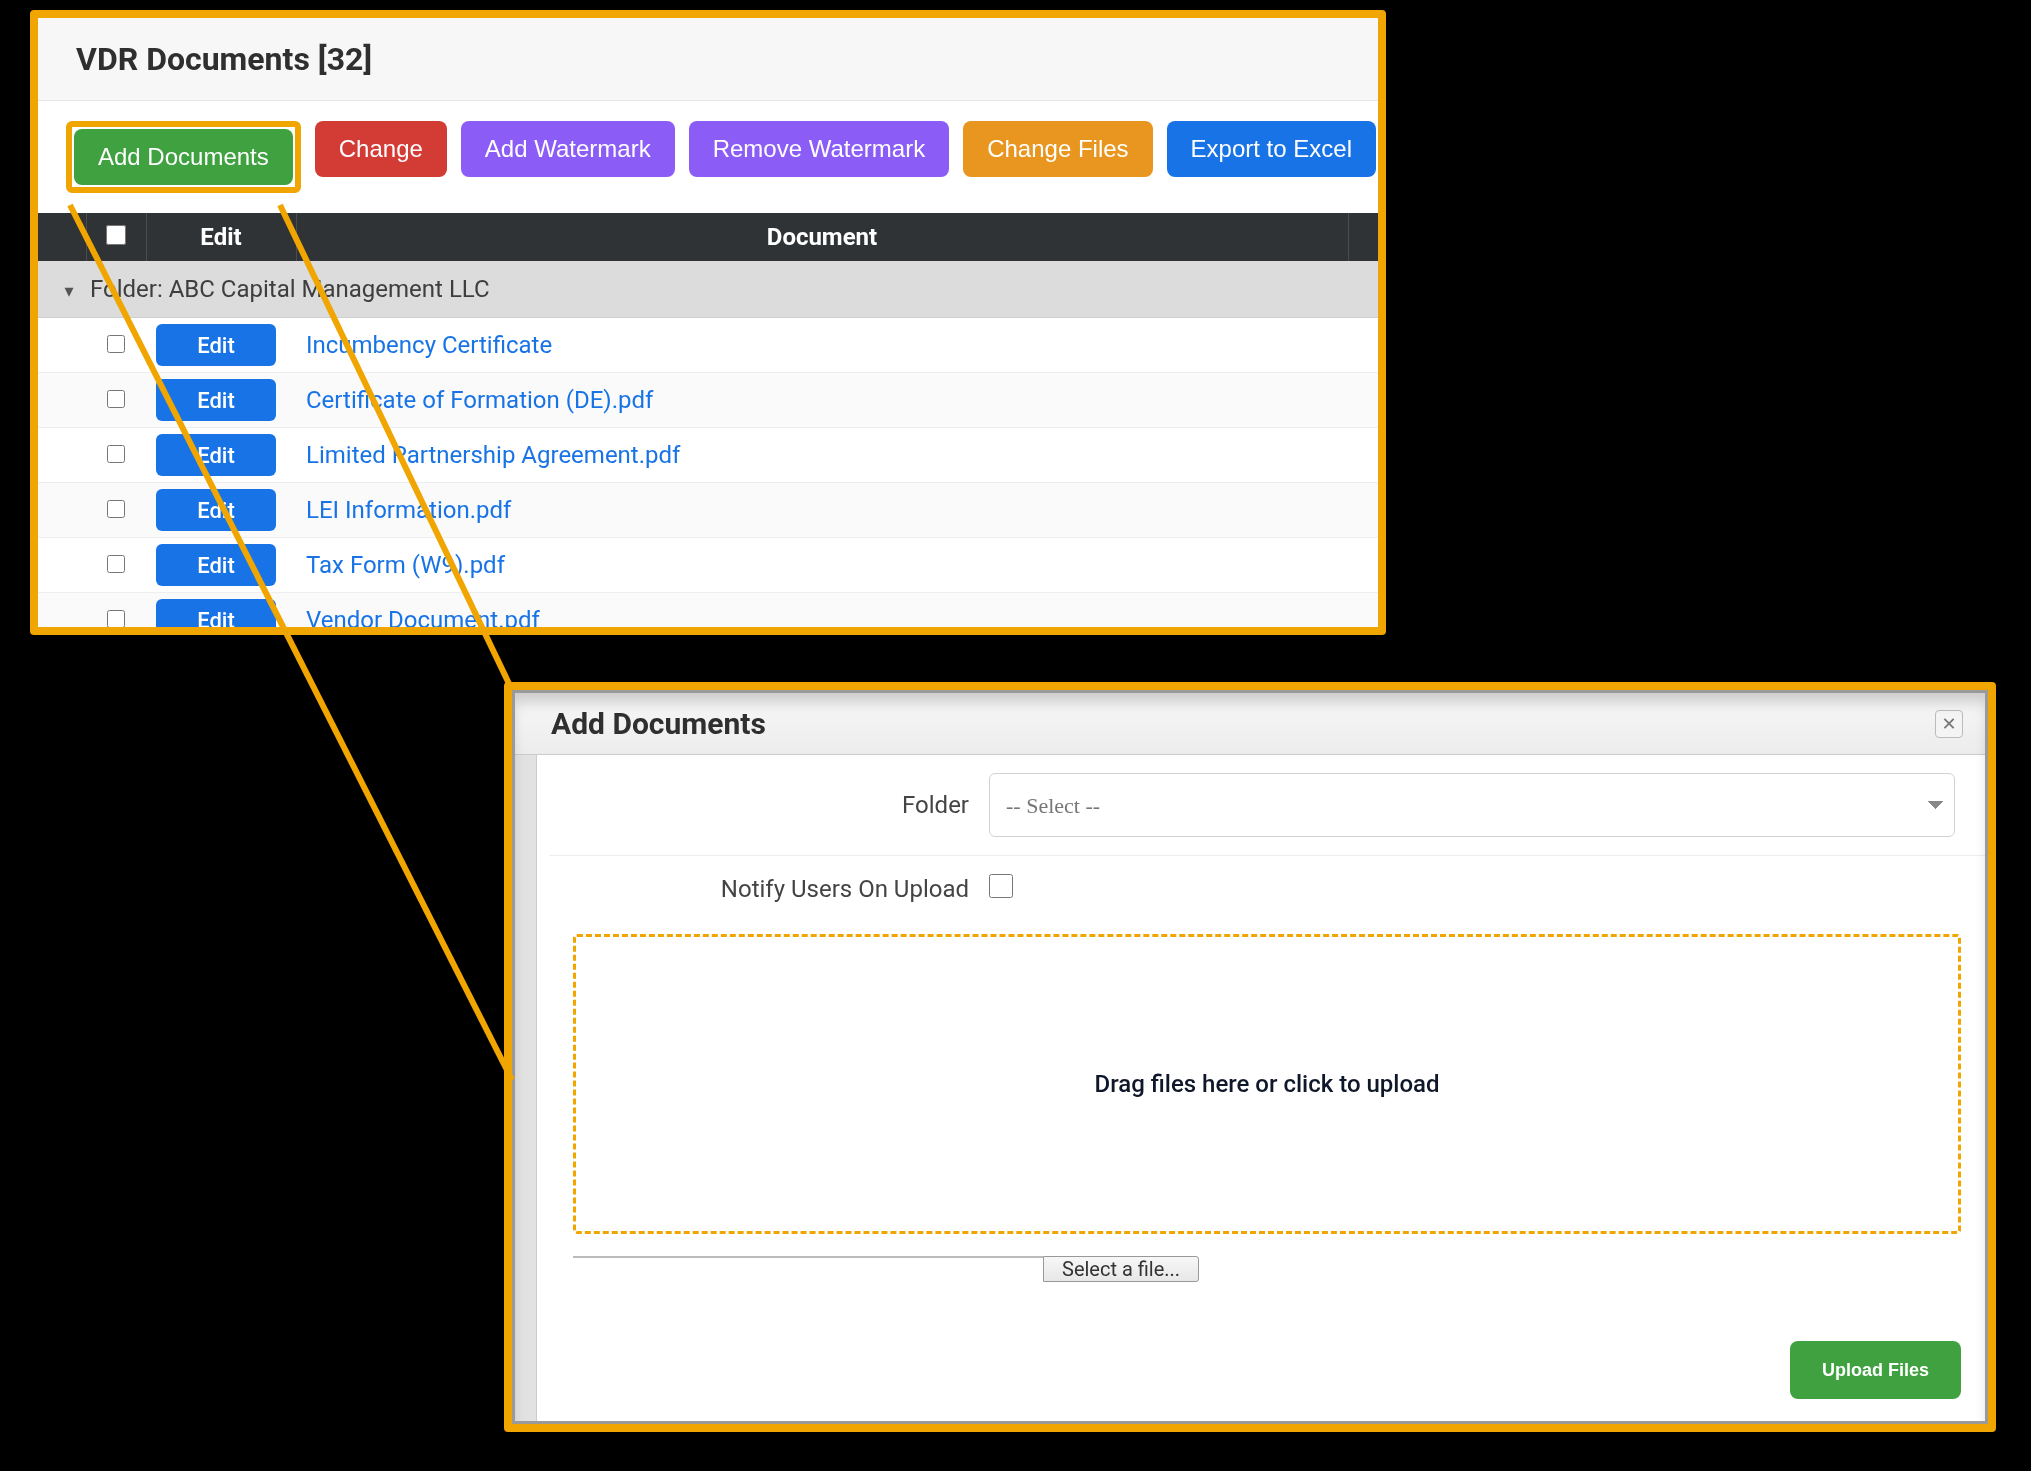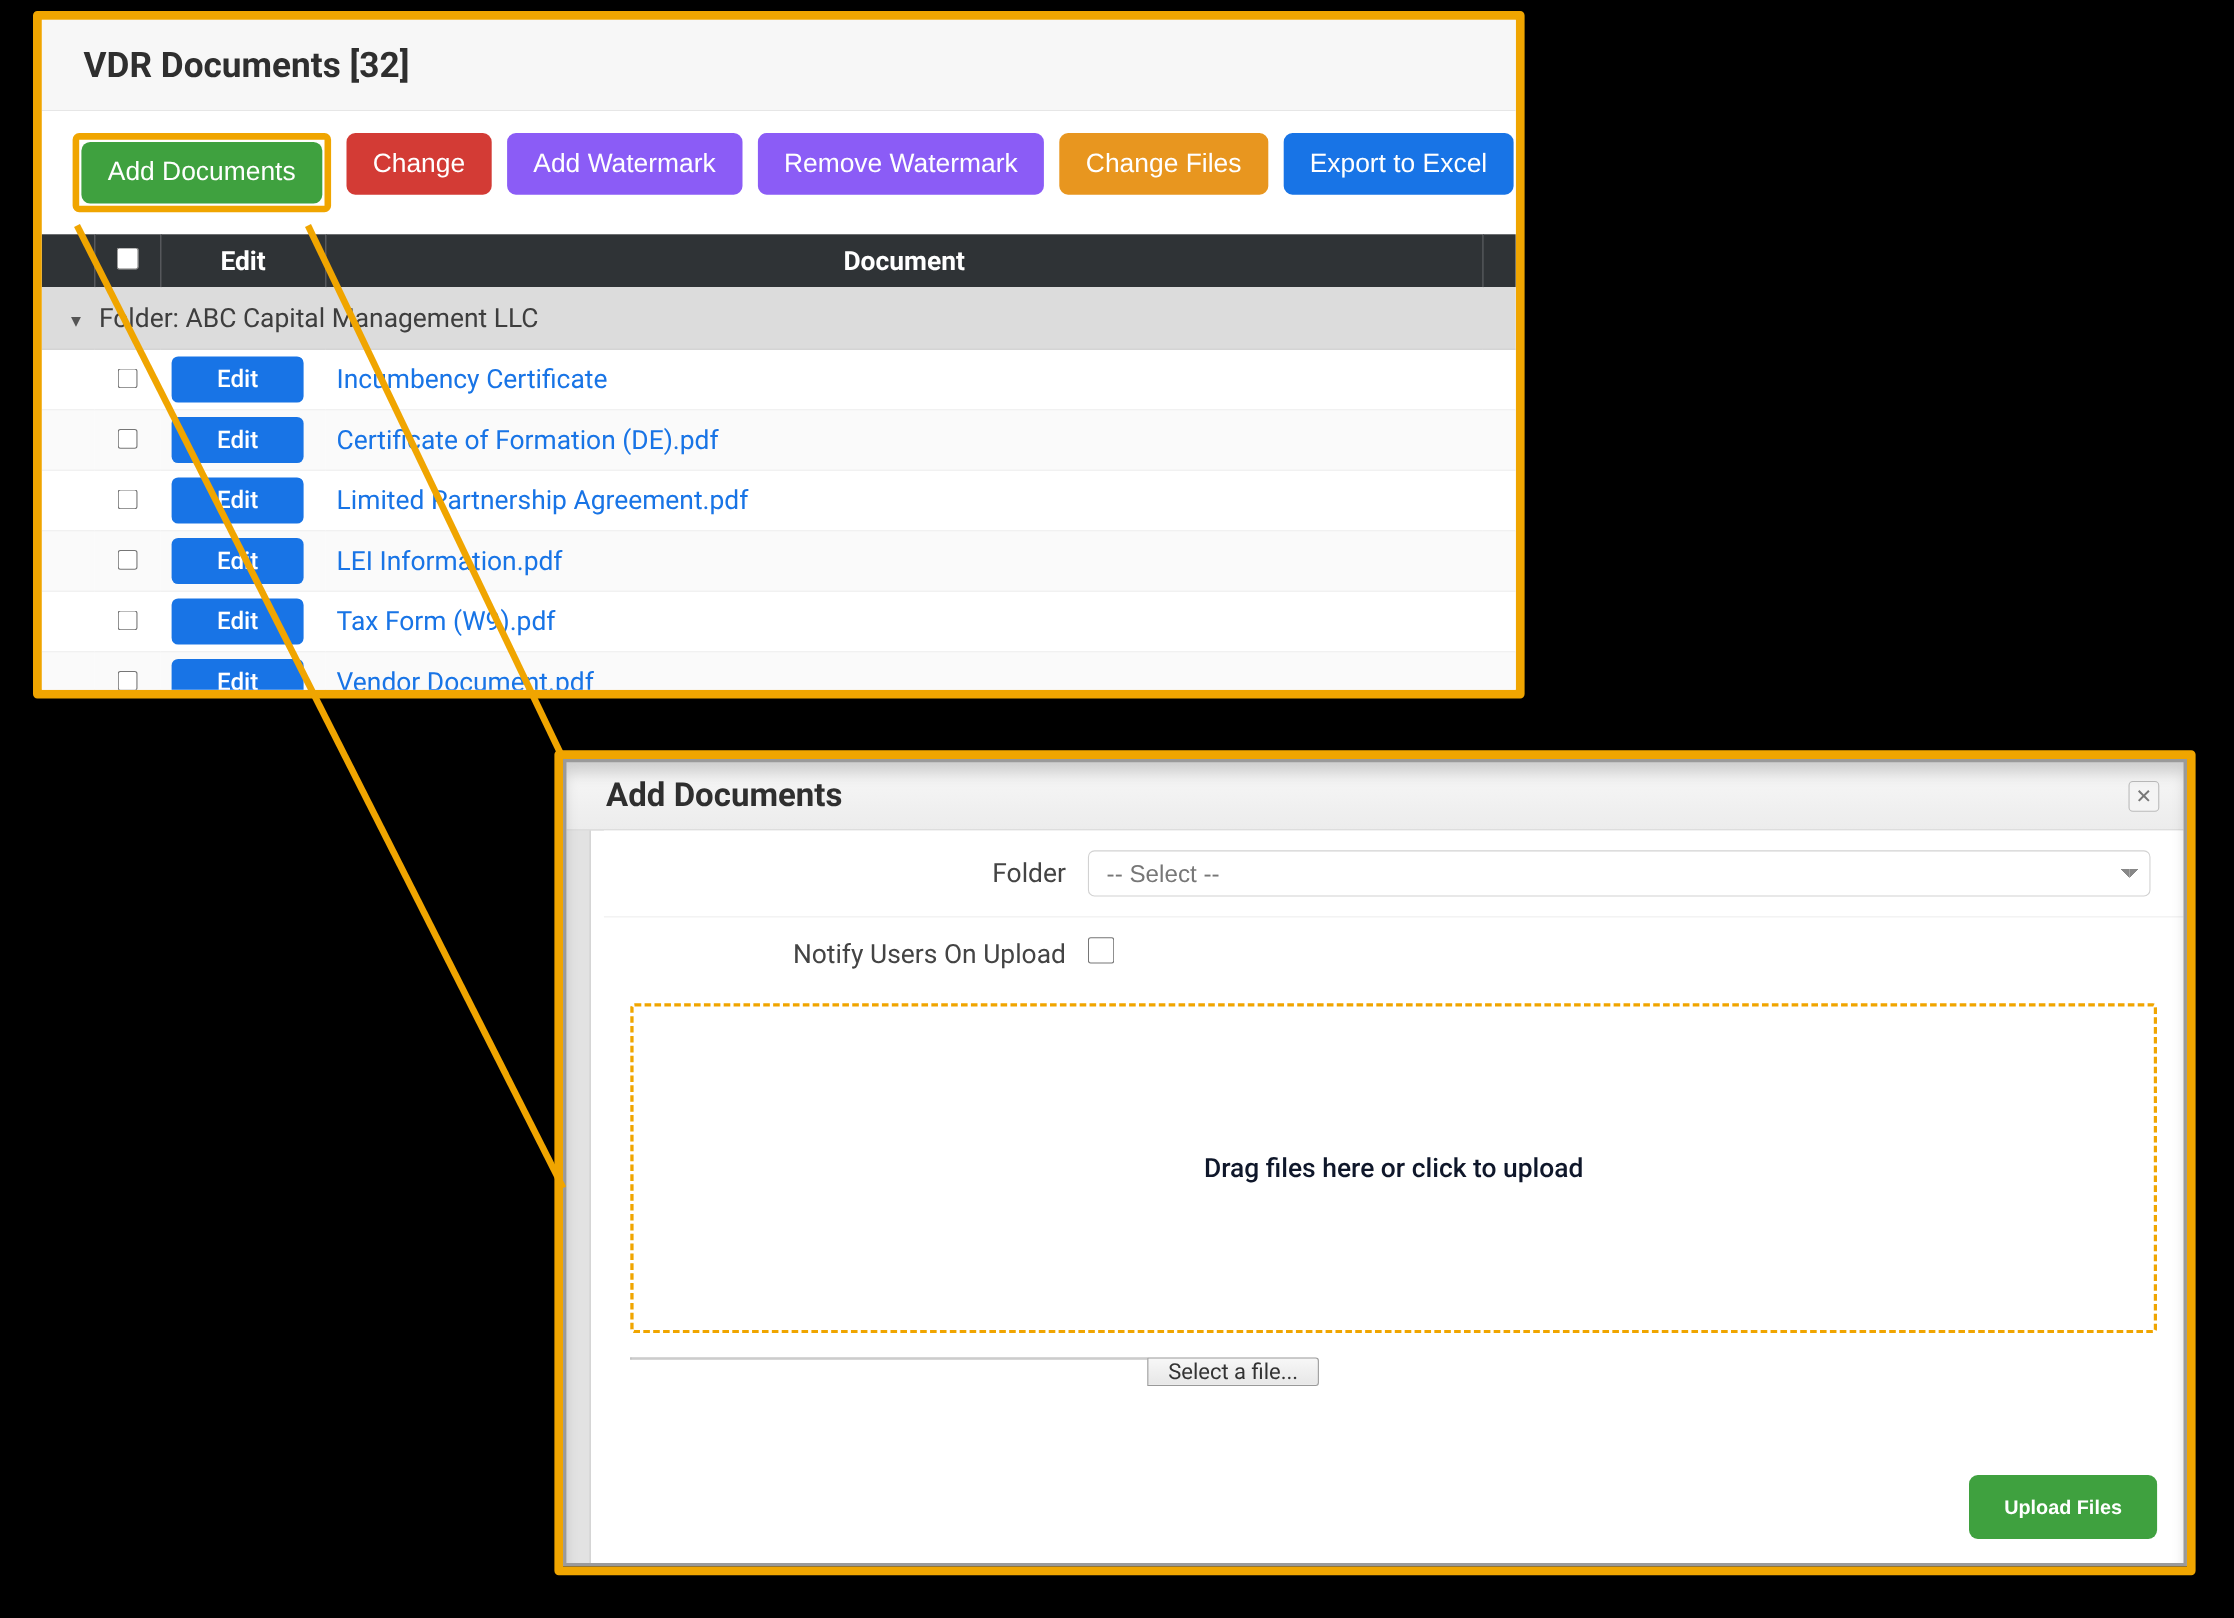--- a/index.html
+++ b/index.html
@@ -188,31 +188,32 @@
     font-size:24px;
     color:#444;
   }
   .form-row .lbl{
     width: 440px;
     text-align:right;
     padding-right: 20px;
   }
   .form-row .ctrl{ flex:1; }
   .form-row select{
-    width:100%; height:42px;
+    width:100%; height:64px;
     font-size:22px; color:#777;
     border:1px solid #d2d2d2; border-radius:6px;
     padding: 0 16px;
     background:#fff;
     appearance:none;
     background-image: linear-gradient(45deg, transparent 50%, #888 50%),
                       linear-gradient(-45deg, transparent 50%, #888 50%);
     background-position: right 18px center, right 10px center;
     background-size: 8px 8px, 8px 8px;
     background-repeat: no-repeat;
+    font-family: Liberation Serif, serif;
   }
   .form-row input[type=checkbox]{
     width:24px;height:24px;border:1px solid #ccc;
   }
 
   .drop-zone{
     margin: 12px 24px 0 24px;
     flex: 0 0 300px;
     border: 3px dashed #f0a500;
     border-radius: 4px;

